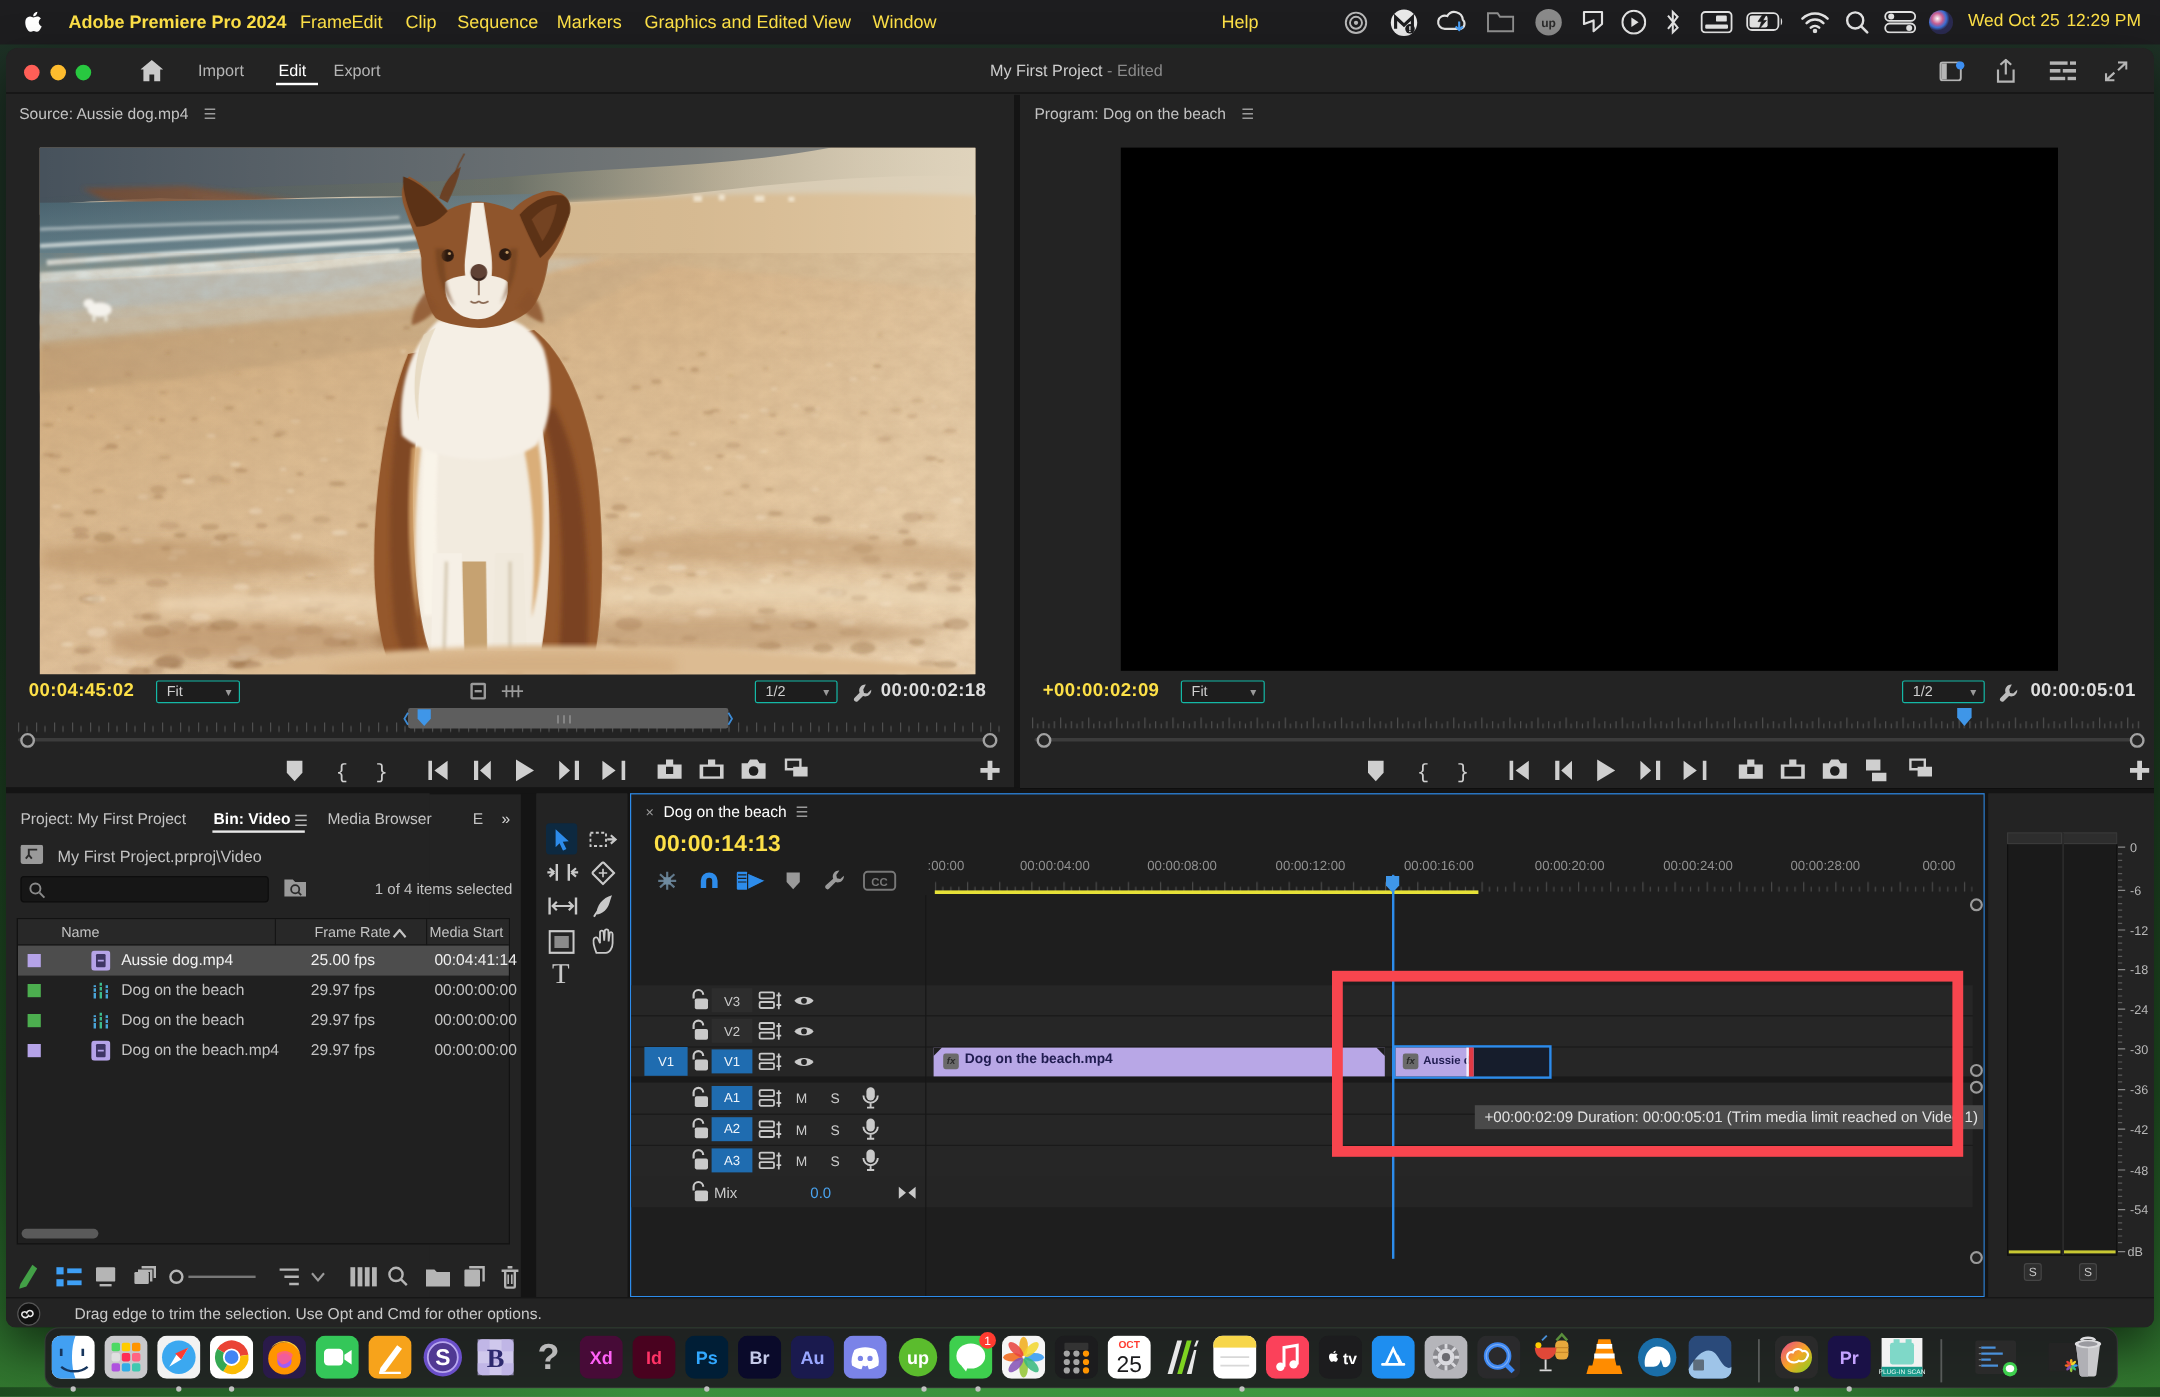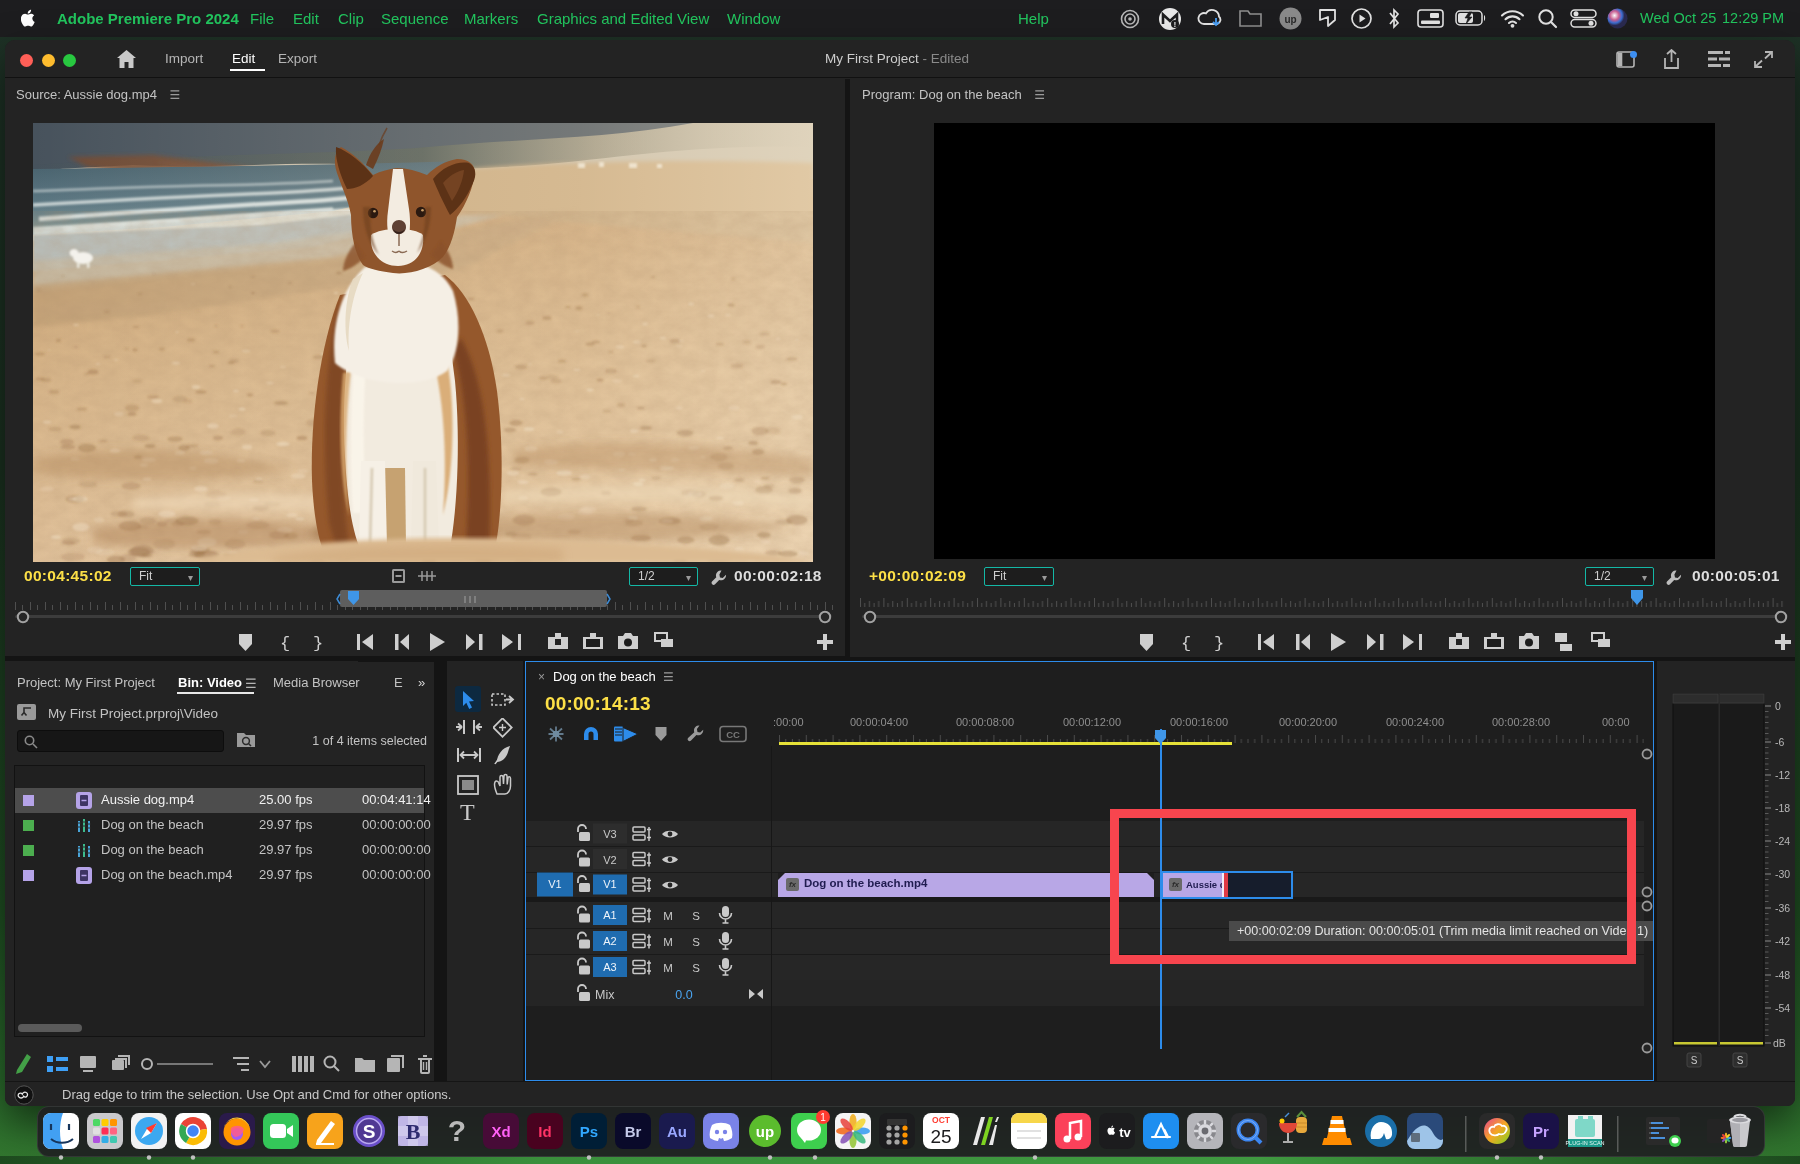--- a/index.html
+++ b/index.html
@@ -2,21 +2,21 @@
 <html><head>
 <meta charset="utf-8">
 <style>
   * { margin:0; padding:0; box-sizing:border-box; }
   html,body { width:1800px; height:1164px; overflow:hidden; }
   body { font-family:"Liberation Sans", sans-serif; position:relative;
          background:linear-gradient(180deg,#1e3126 0%,#1b3120 40%,#1f4f22 78%,#2a6b2c 92%,#32772f 100%); }
   .abs { position:absolute; } span.abs, div.abs { white-space:nowrap; }
   
   #menubar { position:absolute; left:0; top:0; width:1800px; height:37px; background:#1d1d1f;
-             color:#22c55e; font-size:15px; }
+             color:#fde047; font-size:15px; }
   #menubar .mi { position:absolute; top:0; height:37px; line-height:37px; white-space:nowrap; }
   
   #win { position:absolute; left:5px; top:40px; width:1790px; height:1066px; background:#232323;
          border-radius:10px 10px 8px 8px; box-shadow:0 18px 40px rgba(0,0,0,.55); overflow:hidden; }
   .tl { position:absolute; top:13.5px; width:13px; height:13px; border-radius:50%; }
   .panel { position:absolute; background:#232323; }
   .phead { position:absolute; left:11px; top:8px; font-size:13px; color:#c3c3c3; white-space:nowrap; }
   .ham { display:inline-block; margin-left:9px; color:#9a9a9a; font-size:12px; letter-spacing:0; }
   .tc-blue { color:#fde047; }
   .ddbox { position:absolute; height:19px; background:#1d1d1d; border:1px solid #14b8a6; border-radius:2px;
@@ -26,21 +26,21 @@
   svg { display:block; }
 </style>
 </head>
 <body>
 
 <div id="menubar">
   <svg class="abs" style="left:21px;top:9px" width="14" height="18" viewBox="0 0 14 17">
     <path fill="#ffffff" d="M11.3 9.1c0-2.1 1.7-3.1 1.8-3.2-1-1.4-2.5-1.6-3-1.6-1.3-.1-2.5.8-3.2.8-.7 0-1.7-.8-2.8-.8C2.7 4.3 1.3 5.1.6 6.4c-1.5 2.6-.4 6.4 1.1 8.5.7 1 1.5 2.2 2.6 2.1 1.1 0 1.5-.7 2.8-.7 1.3 0 1.7.7 2.8.7 1.2 0 1.9-1 2.6-2.1.8-1.2 1.1-2.4 1.2-2.4 0 0-2.3-.9-2.4-3.4zM9.2 2.9c.6-.7 1-1.7.9-2.7-.9 0-1.9.6-2.5 1.3-.6.6-1 1.6-.9 2.6 1 .1 1.9-.5 2.5-1.2z"></path>
   </svg>
   <div class="mi" style="left:57px;font-weight:bold;">Adobe Premiere Pro 2024</div>
-  <div class="mi" style="left:250px;">File</div>
+  <div class="mi" style="left:250px;">Frame</div>
   <div class="mi" style="left:293px;">Edit</div>
   <div class="mi" style="left:338px;">Clip</div>
   <div class="mi" style="left:381px;">Sequence</div>
   <div class="mi" style="left:464px;">Markers</div>
   <div class="mi" style="left:537px;">Graphics and Edited</div>
   <div class="mi" style="left:677px;">View</div>
   <div class="mi" style="left:727px;">Window</div>
   <div class="mi" style="left:1018px;">Help</div>
   <div class="mi" style="left:1640px;font-size:14.5px;">Wed Oct 25</div>
   <div class="mi" style="left:1722px;font-size:14.5px;">12:29 PM</div>
@@ -825,20 +825,30 @@
         </svg>
     </div>
     <svg class="abs" style="left:231px;top:70px" width="20" height="18" viewBox="0 0 20 18">
       <path d="M1 2h7l2 2h9v12H1z" fill="#9a9a9a"></path>
         <circle cx="10" cy="10" r="3.4" fill="none" stroke="#2a2a2a" stroke-width="1.5"></circle>
         <path d="M12.5 12.5l2.5 2.5" stroke="#2a2a2a" stroke-width="1.5"></path>
     </svg>
     <div class="abs" style="left:0;top:73px;width:422px;text-align:right;font-size:12.5px;">1 of 4 items selected</div>
 
     <div class="abs" style="left:9px;top:104px;width:411px;height:272px;background:#202020;border:1px solid #121212;">
+      <div class="abs" style="left:0;top:0;width:409px;height:22px;background:#282828;border-bottom:1px solid #121212;">
+        <span class="abs" style="left:36px;top:4px;font-size:12px;">Name</span>
+        <span class="abs" style="left:247px;top:4px;font-size:12px;">Frame Rate</span>
+        <svg class="abs" style="left:312px;top:8px" width="12" height="8" viewBox="0 0 12 8">
+            <path d="M1 7 L6 1 L11 7" stroke="#c3c3c3" stroke-width="1.8" fill="none"></path>
+          </svg>
+        <span class="abs" style="left:343px;top:4px;font-size:12px;">Media Start</span>
+        <div class="abs" style="left:214px;top:0;width:1px;height:22px;background:#151515;"></div>
+        <div class="abs" style="left:340px;top:0;width:1px;height:22px;background:#151515;"></div>
+      </div>
 
       <div class="abs" style="left:0;top:22px;width:409px;height:25px;background:#4d4d4d;color:#f0f0f0;">
         <div class="abs" style="left:8px;top:7px;width:11px;height:11px;background:#b5a3e8;"></div>
         <svg class="abs" style="left:61px;top:4px" width="16" height="17" viewBox="0 0 16 17">
             <rect x="0" y="0" width="16" height="17" rx="3" fill="#b5a3e8"></rect>
             <rect x="4" y="3" width="8" height="11" rx="1" fill="#3e3564"></rect>
             <path d="M5.5 8.5 h5" stroke="#b5a3e8" stroke-width="1.5"></path>
           </svg>
         <span class="abs" style="left:86px;top:4px;">Aussie dog.mp4</span>
         <span class="abs" style="left:244px;top:4px;">25.00 fps</span>

